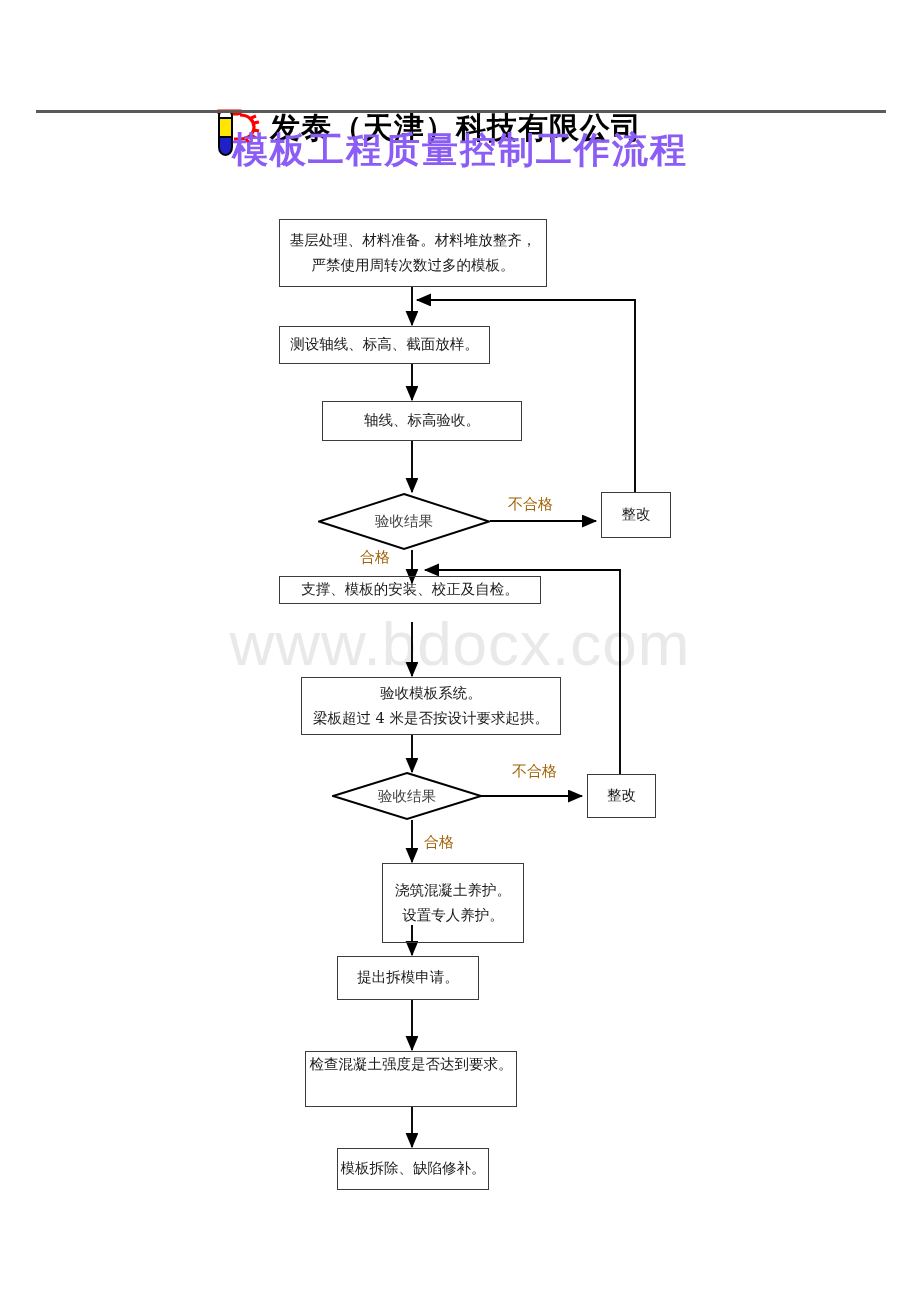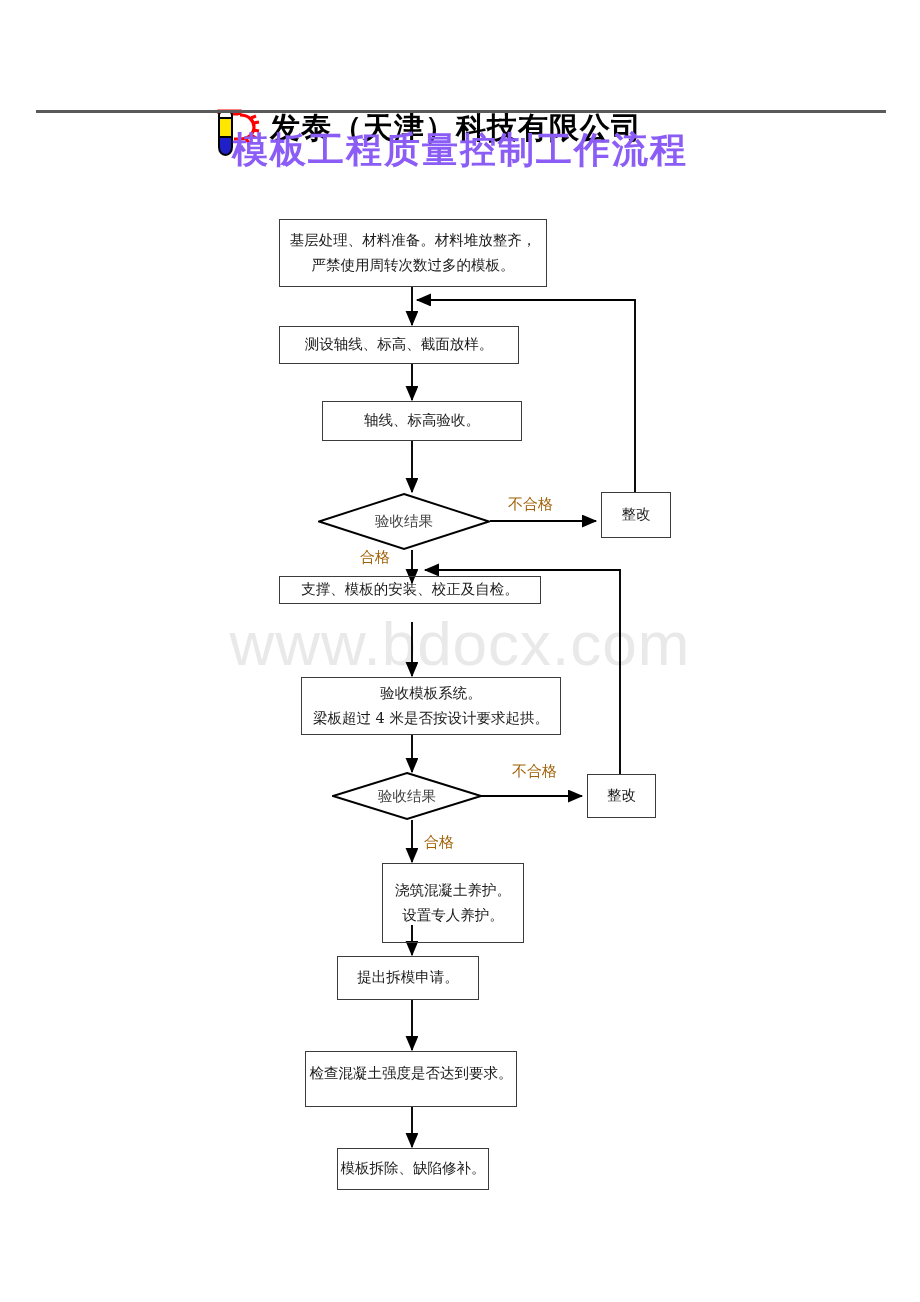--- a/index.html
+++ b/index.html
@@ -56,21 +56,21 @@
     display:flex;
     flex-direction:column;
     justify-content:center;
     font-family:"DejaVu Serif","Liberation Serif",serif;
     font-size:14.5px;
     color:#1a1a1a;
     line-height:1.75;
     text-align:center;
     white-space:nowrap;
   }
-  .node.top-align{justify-content:flex-start;padding-top:9px;}
+  .node.top-align{justify-content:flex-start;}
   .node .ln{display:block;}
 
   
   .diamond{
     position:absolute;
     font-family:"DejaVu Serif","Liberation Serif",serif;
     font-size:14.5px;color:#404040;
   }
   .diamond svg{position:absolute;left:0;top:0;}
   .diamond .dlabel{
@@ -159,21 +159,21 @@
     </g>
   </svg>
 
   <div class="flow">
 
     <div class="node" style="left:279px;top:219px;width:268px;height:68px;">
       <span class="ln">基层处理、材料准备。材料堆放整齐，</span>
       <span class="ln">严禁使用周转次数过多的模板。</span>
     </div>
 
-    <div class="node" style="left:279px;top:326px;width:240px;height:38px;">
+    <div class="node" style="left:279px;top:326px;width:211px;height:38px;">
       <span class="ln">测设轴线、标高、截面放样。</span>
     </div>
 
     <div class="node" style="left:322px;top:401px;width:200px;height:40px;">
       <span class="ln">轴线、标高验收。</span>
     </div>
 
     <div class="diamond" style="left:318px;top:493px;width:172px;height:57px;">
       <svg width="172" height="57" viewBox="0 0 172 57">
         <polygon points="86,1 171,28.5 86,56 1,28.5" fill="none" stroke="#000000" stroke-width="1.9"></polygon>

